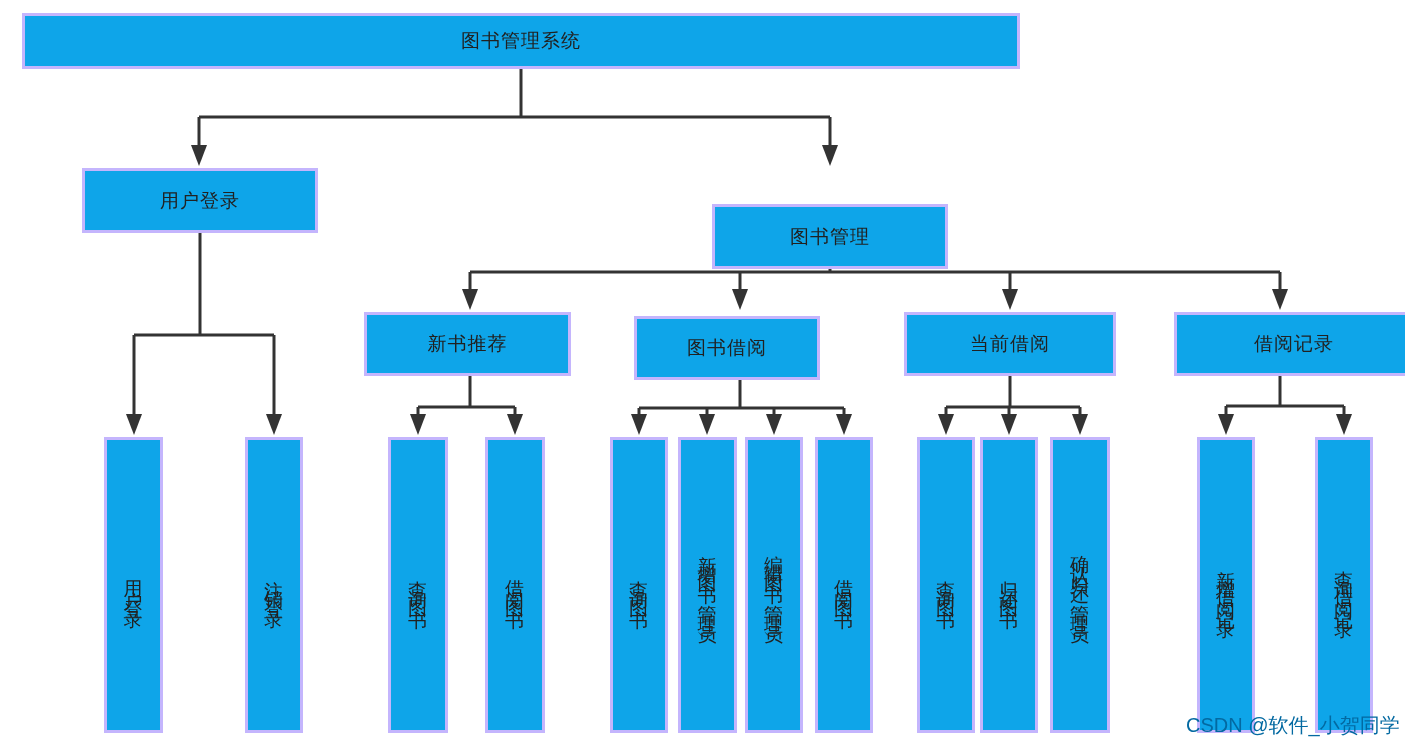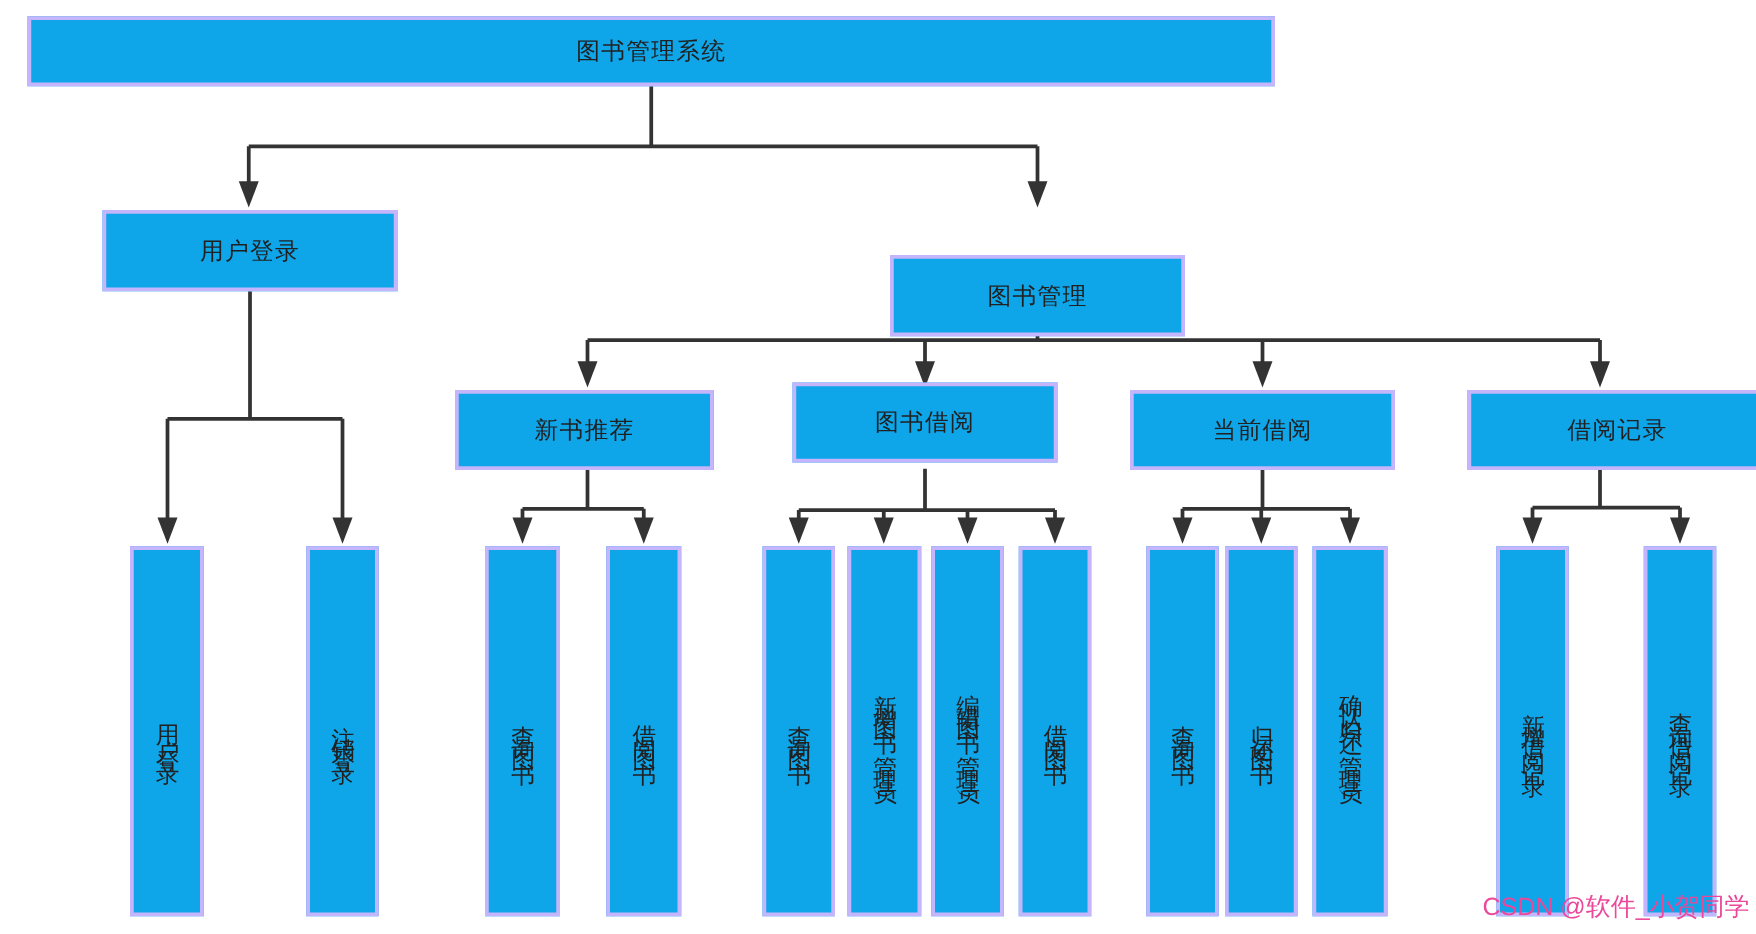--- a/index.html
+++ b/index.html
@@ -43,21 +43,21 @@
     font-size: 19px;
     line-height: 1;
     letter-spacing: 10px;
     white-space: nowrap;
   }
   
   .b-root            { left: 22px;   top: 13px;  width: 998px; height: 56px; }
   .b-user-login      { left: 82px;   top: 168px; width: 236px; height: 65px; }
   .b-book-mgmt       { left: 712px;  top: 168px; width: 236px; height: 65px; margin-top: 36px; }
   .b-new-book-rec    { left: 364px;  top: 312px; width: 207px; height: 64px; }
-  .b-book-borrow     { left: 634px;  top: 306px; width: 212px; height: 64px; }
+  .b-book-borrow     { left: 634px;  top: 316px; width: 186px; height: 64px; }
   .b-current-borrow  { left: 904px;  top: 312px; width: 212px; height: 64px; text-align: right; }
   .b-borrow-records  { left: 1174px; top: 312px; width: 240px; height: 64px; }
   .leaf              { top: 437px; height: 296px; }
   .b-login-leaf      { left: 104px;  width: 59px; }
   .b-logout-leaf     { left: 245px;  width: 58px; }
   .b-rec-query       { left: 388px;  width: 60px; }
   .b-rec-borrow      { left: 485px;  width: 60px; }
   .b-bor-query       { left: 610px;  width: 58px; }
   .b-bor-add         { left: 678px;  width: 59px; }
   .b-bor-edit        { left: 745px;  width: 58px; }
@@ -65,21 +65,21 @@
   .b-cur-query       { left: 917px;  width: 58px; }
   .b-cur-return      { left: 980px;  width: 58px; }
   .b-cur-confirm     { left: 1050px; width: 60px; }
   .b-rechist-add     { left: 1197px; width: 58px; }
   .b-rechist-query   { left: 1315px; width: 58px; }
   .watermark {
     position: absolute;
     left: 1186px;
     top: 712px;
     font-size: 20px;
-    color: #ec4899;
+    color: #0369a1;
     white-space: nowrap;
     z-index: 5;
   }
 </style>
 </head>
 <body>
 
 <div class="canvas">
 
   <svg class="connectors" viewBox="0 0 1405 747" xmlns="http://www.w3.org/2000/svg">

